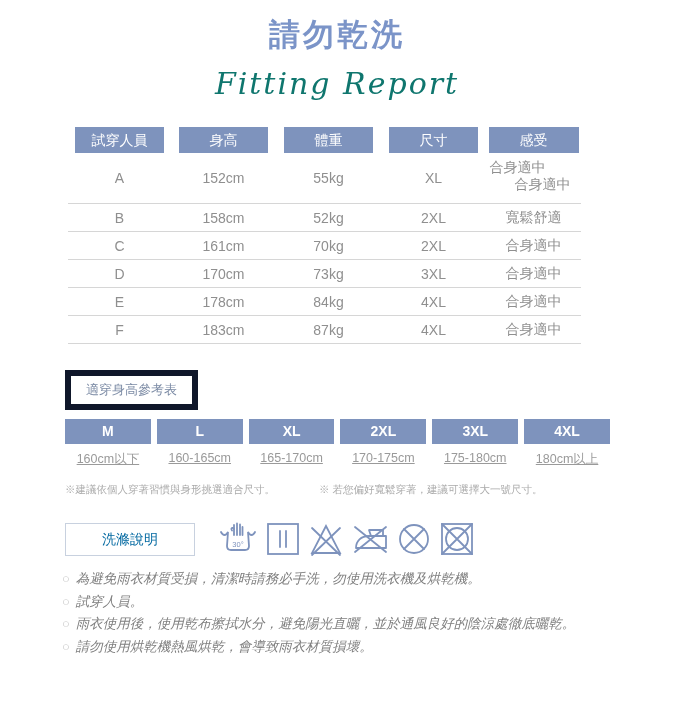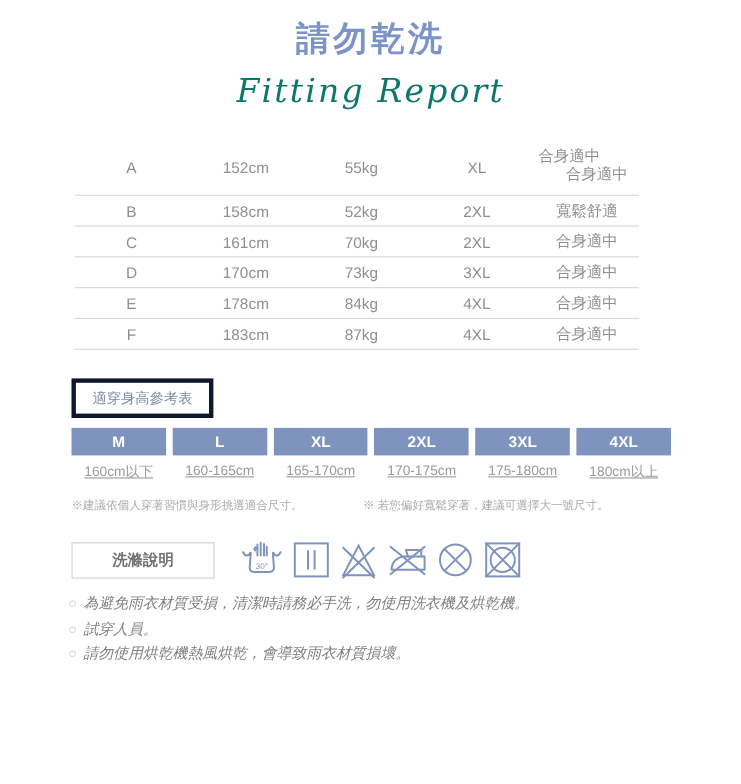--- a/index.html
+++ b/index.html
@@ -55,21 +55,21 @@
   }
   .feel-double .feel-b {
     position: absolute; top: 23px; left: 50%;
     transform: translateX(-50%) translateX(9px);
     white-space: nowrap;
   }
   
   .label-box {
     display: inline-block;
     margin: 26px 0 0 65px;
-    border: 4px solid #0f172a;
+    border: 6px solid #0f172a;
     padding: 5px 15px;
     font-size: 13px;
     color: #7c8ba5;
     background: #fff;
   }
   .size-row, .range-row {
     width: 545px; margin-left: 65px;
     display: flex; gap: 6px;
   }
   .size-row { margin-top: 9px; }
@@ -81,35 +81,34 @@
   }
   .range-row { margin-top: 7px; }
   .range-cell {
     flex: 1; text-align: center;
     font-size: 12.5px; color: #9a9a9a;
     white-space: nowrap;
     text-decoration: underline;
   }
   .notes-row {
     margin: 15px 0 0 65px;
-    display: flex; gap: 55px;
+    display: flex; gap: 44px;
     font-size: 10.5px; color: #ababab;
   }
   
   .wash-row {
     margin: 23px 0 0 65px;
     display: flex; align-items: center;
   }
   .wash-label {
     width: 130px; height: 33px;
     border: 1px solid #c8d1df;
-    font-size: 14px; color: #737373;
+    font-size: 14px; color: #0369a1;
     text-align: center; line-height: 31px;
     background: #fff;
-    font-weight: bold;
   }
   .wash-icons { display: flex; gap: 5px; margin-left: 22px; align-items: center; }
   .wash-icons svg { display: block; }
   
   .care-list { margin: 10px 0 0 62px; list-style: none; }
   .care-item {
     font-size: 13.5px; color: #7f7f7f;
     line-height: 22.5px;
     white-space: nowrap;
     font-style: italic;
@@ -118,20 +117,37 @@
 </style>
 </head>
 <body>
 
 
 
 <div class="page-title">請勿乾洗</div>
 <div class="page-subtitle">Fitting Report</div>
 
 <div class="ftable">
+  <div class="frow fhead">
+    <div class="cell c0">
+        <div class="hbox">試穿人員</div>
+      </div>
+    <div class="cell c1">
+        <div class="hbox">身高</div>
+      </div>
+    <div class="cell c2">
+        <div class="hbox">體重</div>
+      </div>
+    <div class="cell c3">
+        <div class="hbox">尺寸</div>
+      </div>
+    <div class="cell c4">
+        <div class="hbox">感受</div>
+      </div>
+  </div>
   <div class="fbody">
     <div class="frow tall">
       <div class="cell c0">A</div>
       <div class="cell c1">152cm</div>
       <div class="cell c2">55kg</div>
       <div class="cell c3">XL</div>
       <div class="cell c4 feel-double">
         <span class="feel-a">合身適中</span>
         <span class="feel-b">合身適中</span>
       </div>
@@ -241,17 +257,18 @@
         <circle cx="19" cy="19" r="11"></circle>
         <path d="M4 4 L34 34 M34 4 L4 34"></path>
       </svg>
     </span>
   </div>
 </div>
 
 <ul class="care-list">
   <li class="care-item"><span class="care-bullet">○</span><span>為避免雨衣材質受損，清潔時請務必手洗，勿使用洗衣機及烘乾機。</span></li>
   <li class="care-item"><span class="care-bullet">○</span><span>試穿人員。</span></li>
+  <li class="care-item"><span class="care-bullet">○</span><span>雨衣使用後，使用乾布擦拭水分，避免陽光直曬，並於通風良好的陰涼處徹底曬乾。</span></li>
   <li class="care-item"><span class="care-bullet">○</span><span>請勿使用烘乾機熱風烘乾，會導致雨衣材質損壞。</span></li>
 </ul>
 
 
 
 
 </body></html>

